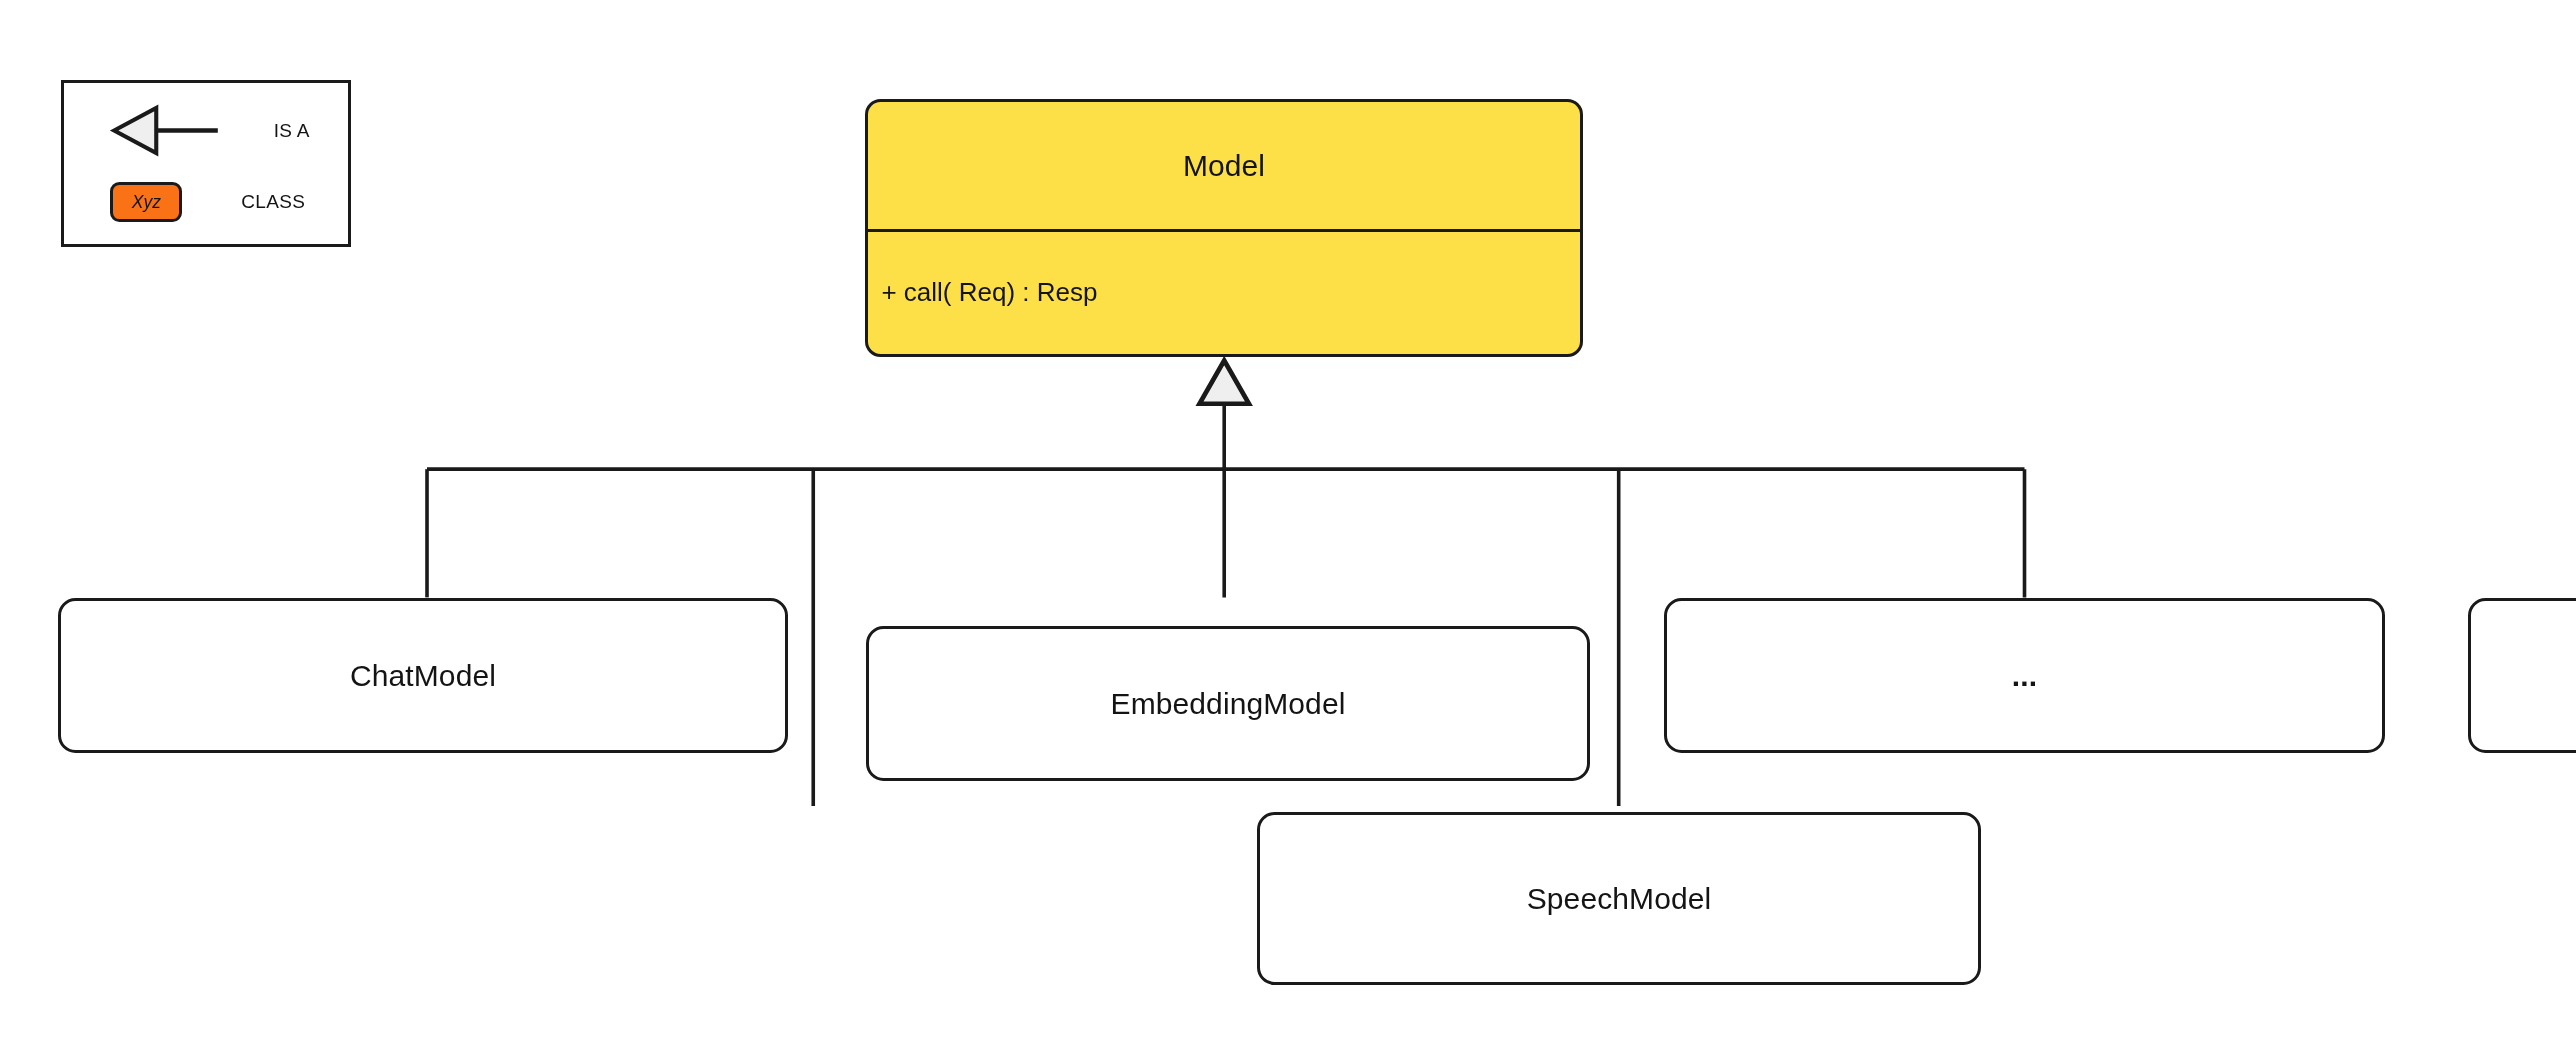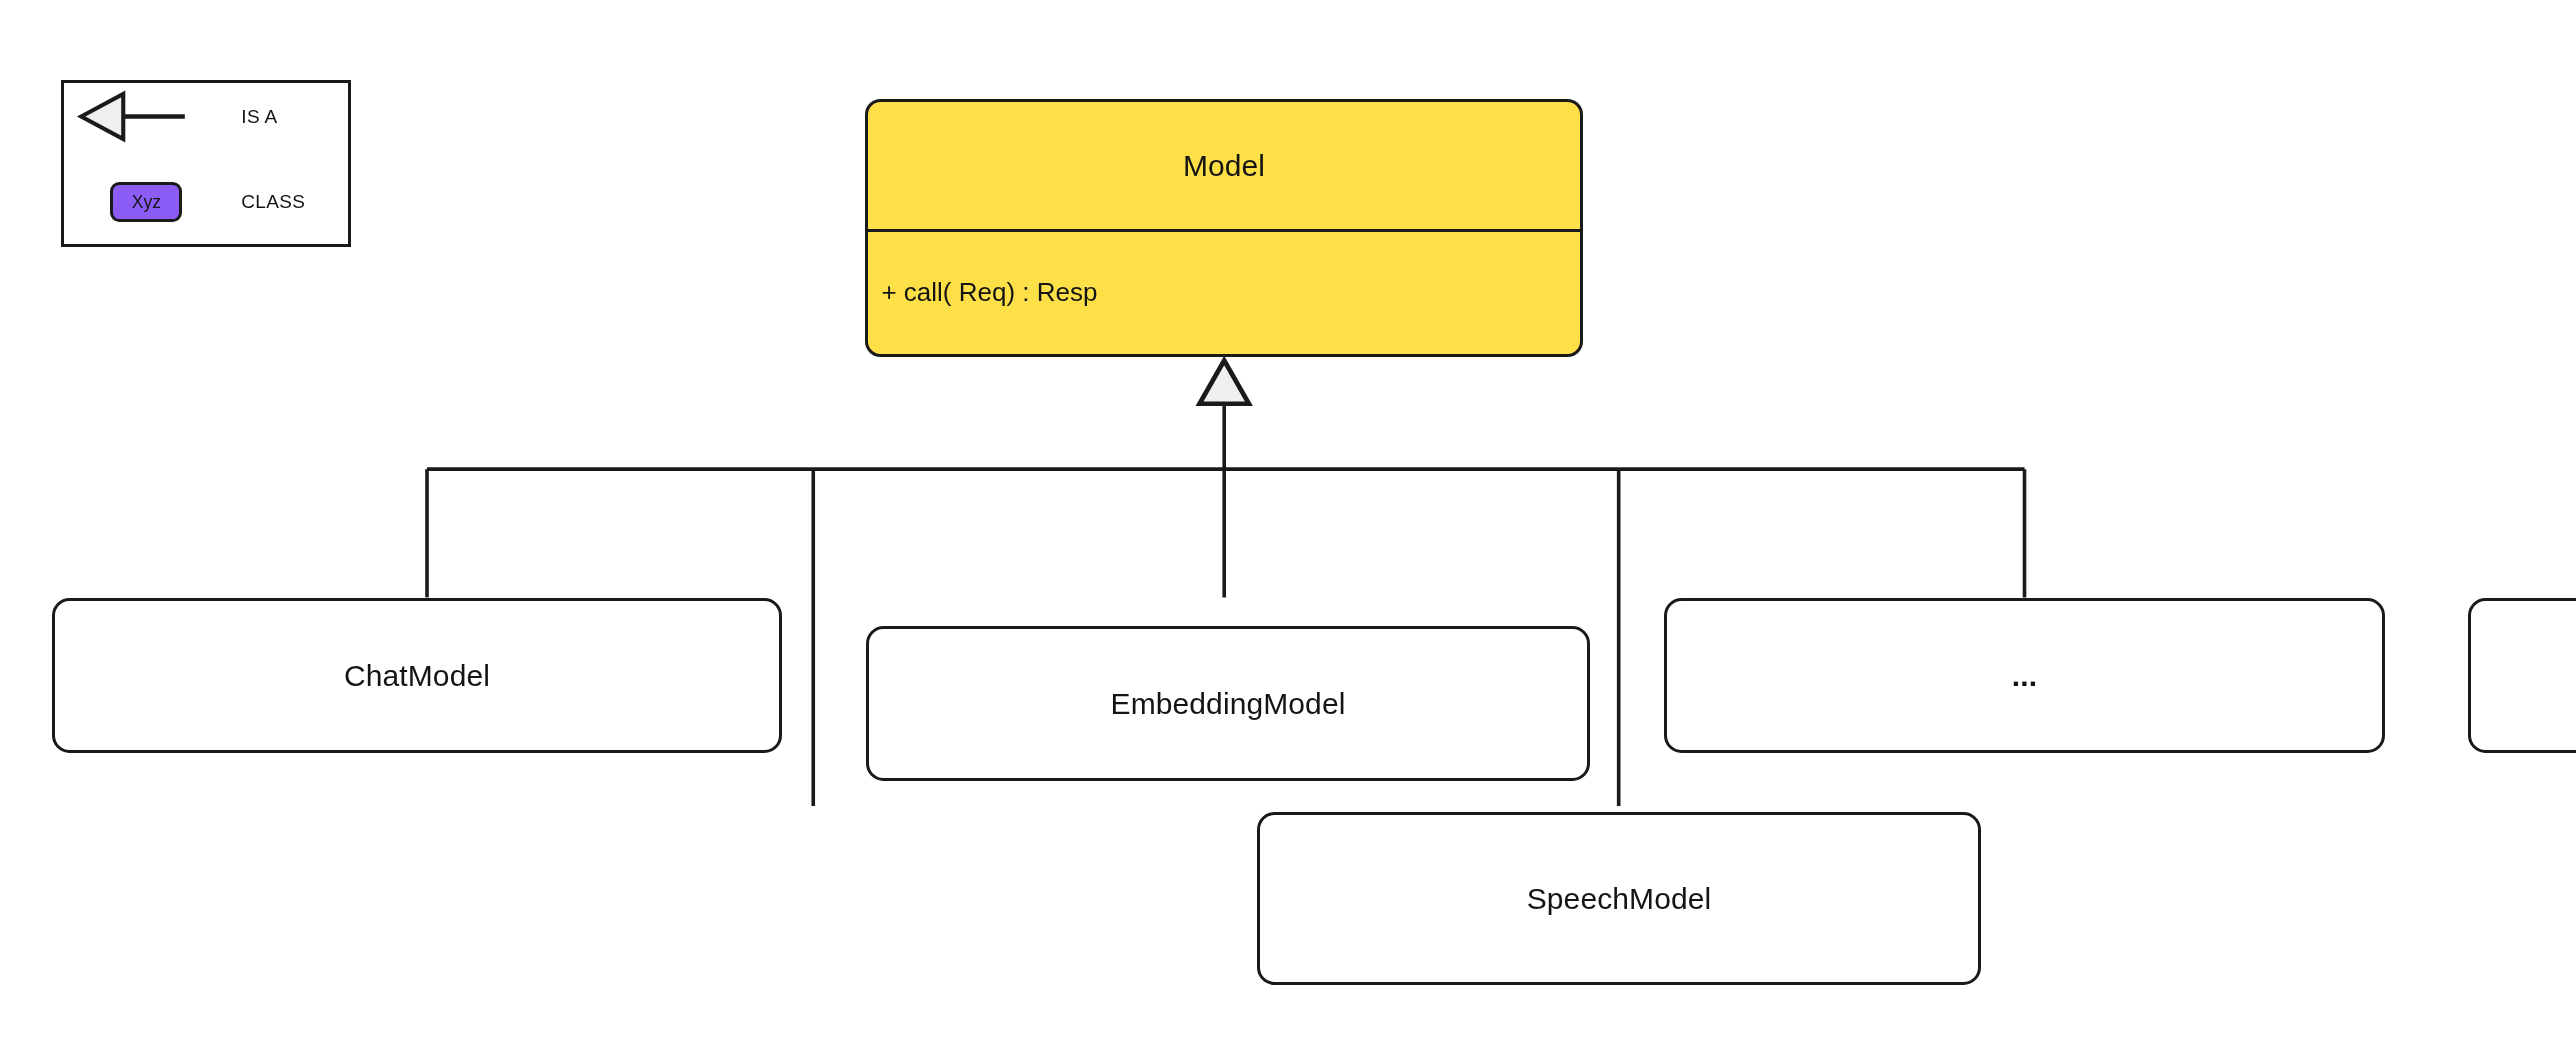--- a/index.html
+++ b/index.html
@@ -81,48 +81,49 @@
     box-sizing: border-box;
     border: 3.6px solid #1a1a1a;
     background: #ffffff;
     z-index: 4;
   }
   .legend-row {
     position: absolute;
     display: flex;
     align-items: center;
   }
-  #legend-row-isa { left: 10.3px; top: 5px; width: 268px; height: 57px; }
+  #legend-row-isa { left: 10.3px; top: 19px; width: 268px; height: 57px; justify-content: center; }
   #legend-row-class { left: 10.3px; top: 88px; width: 268px; height: 62px; }
   .legend-sym {
     width: 118px;
     height: 57px;
     position: relative;
     flex: 0 0 118px;
   }
   .legend-label {
     font-size: 19px;
     color: #141414;
     padding-left: 49px;
     white-space: nowrap;
     letter-spacing: 0.3px;
   }
   .legend-chip {
     box-sizing: border-box;
     width: 72px;
     height: 40px;
     border: 3.1px solid #1a1a1a;
     border-radius: 9.3px;
-    background: #8b5cf6;
+    background: #f97316;
     display: flex;
     align-items: center;
     justify-content: center;
     font-size: 17.5px;
     color: #141414;
     margin-left: 36px;
+    font-style: italic;
   }
 </style>
 </head>
 <body>
 
 <div id="canvas">
 
   <svg id="wires" viewBox="0 0 7860 2035">
     <defs>
       <style>
@@ -179,21 +180,21 @@
       <div class="legend-label">CLASS</div>
     </div>
 
   </div>
 
   <div class="node abstract" style="left:865px; top:99px; width:718px; height:258px;">
     <div class="title">Model</div>
     <div class="members">+ call( Req) : Resp</div>
   </div>
 
-  <div class="node leaf" style="left:52px; top:598px; width:730px; height:155px;">
+  <div class="node leaf" style="left:58px; top:598px; width:730px; height:155px;">
     <div class="title">ChatModel</div>
   </div>
 
   <div class="node leaf" style="left:866px; top:598px; width:724px; height:155px;margin-top:28px;">
     <div class="title">EmbeddingModel</div>
   </div>
 
   <div class="node leaf" style="left:1664px; top:598px; width:721px; height:155px;">
     <div class="title dots">...</div>
   </div>

